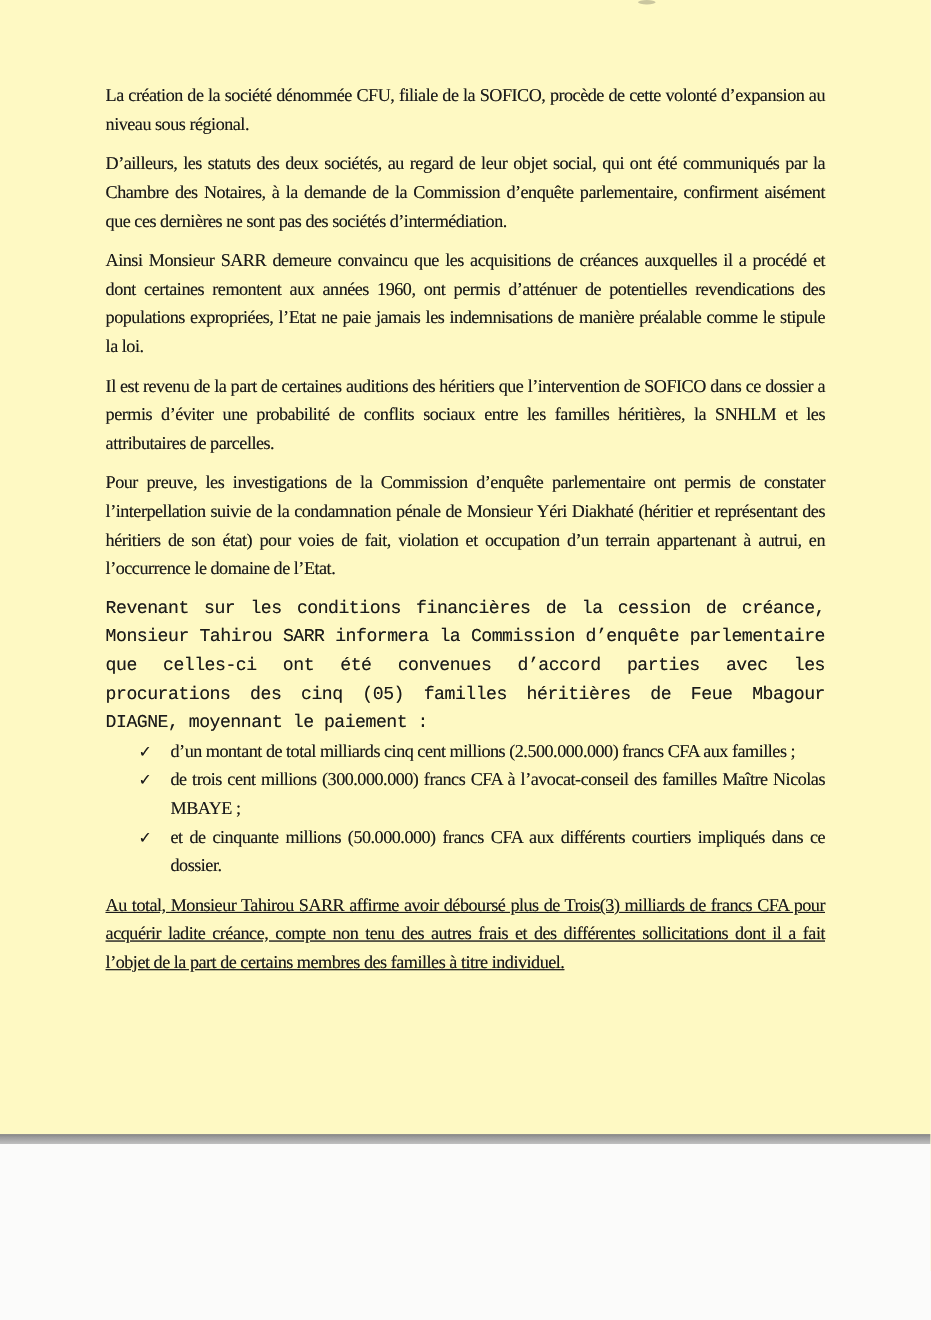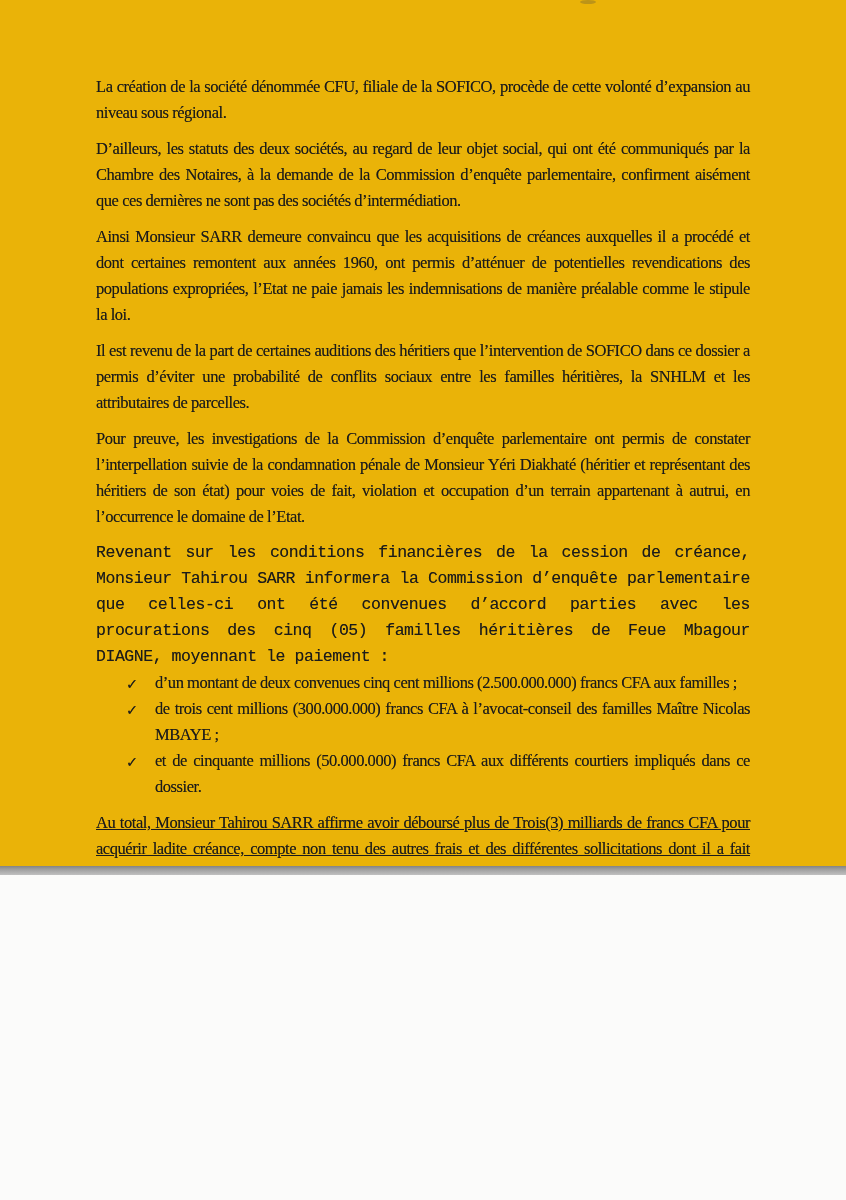--- a/index.html
+++ b/index.html
@@ -1,22 +1,22 @@
 <!DOCTYPE html>
 <html lang="fr"><head>
 <meta charset="utf-8">
 <style>
   html, body { margin: 0; padding: 0; }
   body { background: #fbfbfa; }
 
   .page {
     position: relative;
     width: 846px;
-    height: 875px;
-    background: #eab308;
+    height: 1040px;
+    background: #fef9c3;
     overflow: hidden;
     font-family: "Liberation Serif", "DejaVu Serif", serif;
     color: #1b1b1b;
   }
 
   .text-block {
     position: absolute;
     left: 96px;
     top: 74px;
     width: 654px;
@@ -98,21 +98,21 @@
 
     <p>Il est revenu de la part de certaines auditions des héritiers que l’intervention de SOFICO dans ce dossier a permis d’éviter une probabilité de conflits sociaux entre les familles héritières, la SNHLM et les attributaires de parcelles.</p>
 
     <p>Pour preuve, les investigations de la Commission d’enquête parlementaire ont permis de constater l’interpellation suivie de la condamnation pénale de Monsieur Yéri Diakhaté (héritier et représentant des héritiers de son état) pour voies de fait, violation et occupation d’un terrain appartenant à autrui, en l’occurrence le domaine de l’Etat.</p>
 
     <p class="no-bottom-gap">Revenant sur les conditions financières de la cession de créance, Monsieur Tahirou SARR informera la Commission d’enquête parlementaire que celles-ci ont été convenues d’accord parties avec les procurations des cinq (05) familles héritières de Feue Mbagour DIAGNE, moyennant le paiement :</p>
 
     <div class="checklist">
       <div class="check-item">
         <span class="check-mark">✓</span>
-        <span>d’un montant de deux convenues cinq cent millions (2.500.000.000) francs CFA aux familles ;</span>
+        <span>d’un montant de total milliards cinq cent millions (2.500.000.000) francs CFA aux familles ;</span>
       </div>
       <div class="check-item">
         <span class="check-mark">✓</span>
         <span>de trois cent millions (300.000.000) francs CFA à l’avocat-conseil des familles Maître Nicolas MBAYE ;</span>
       </div>
       <div class="check-item">
         <span class="check-mark">✓</span>
         <span>et de cinquante millions (50.000.000) francs CFA aux différents courtiers impliqués dans ce dossier.</span>
       </div>
     </div>

